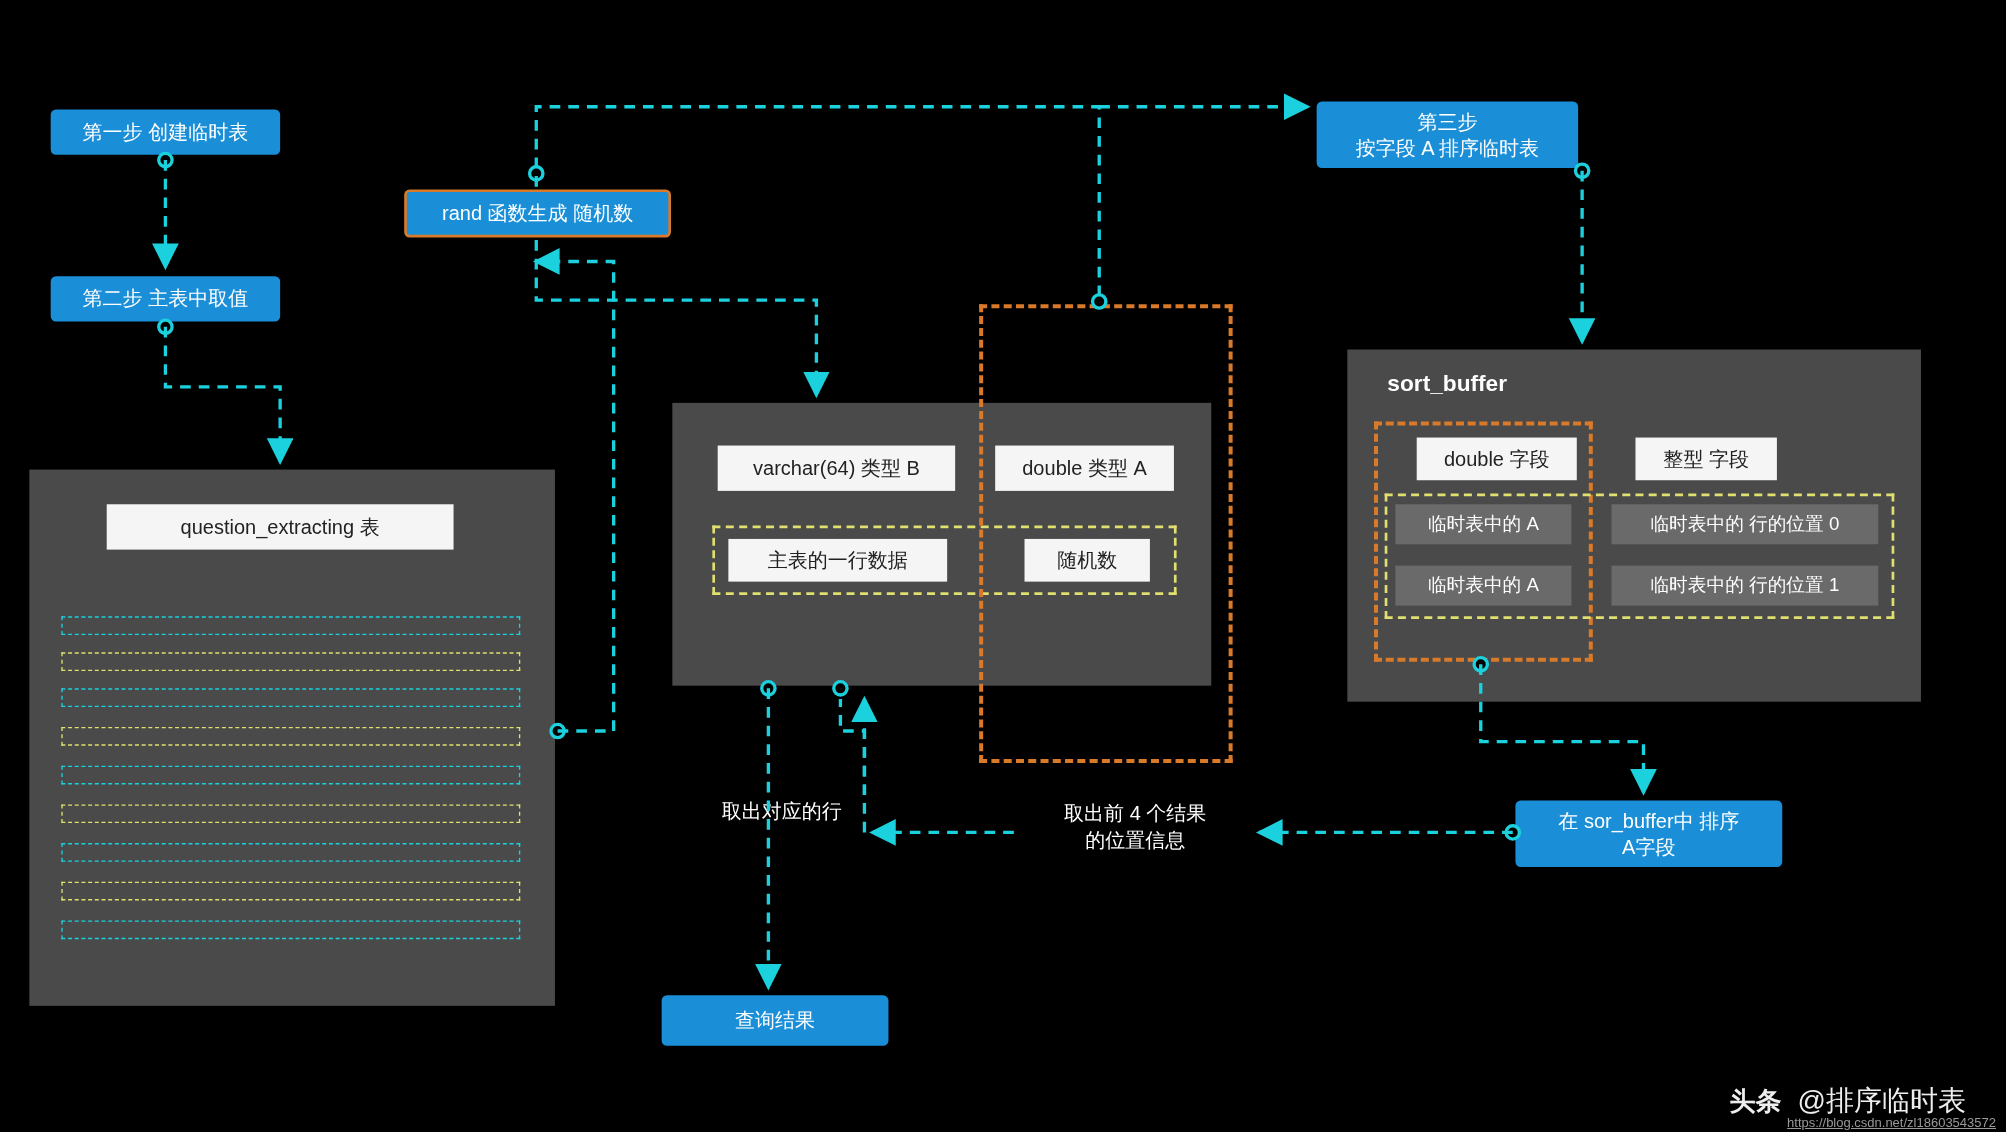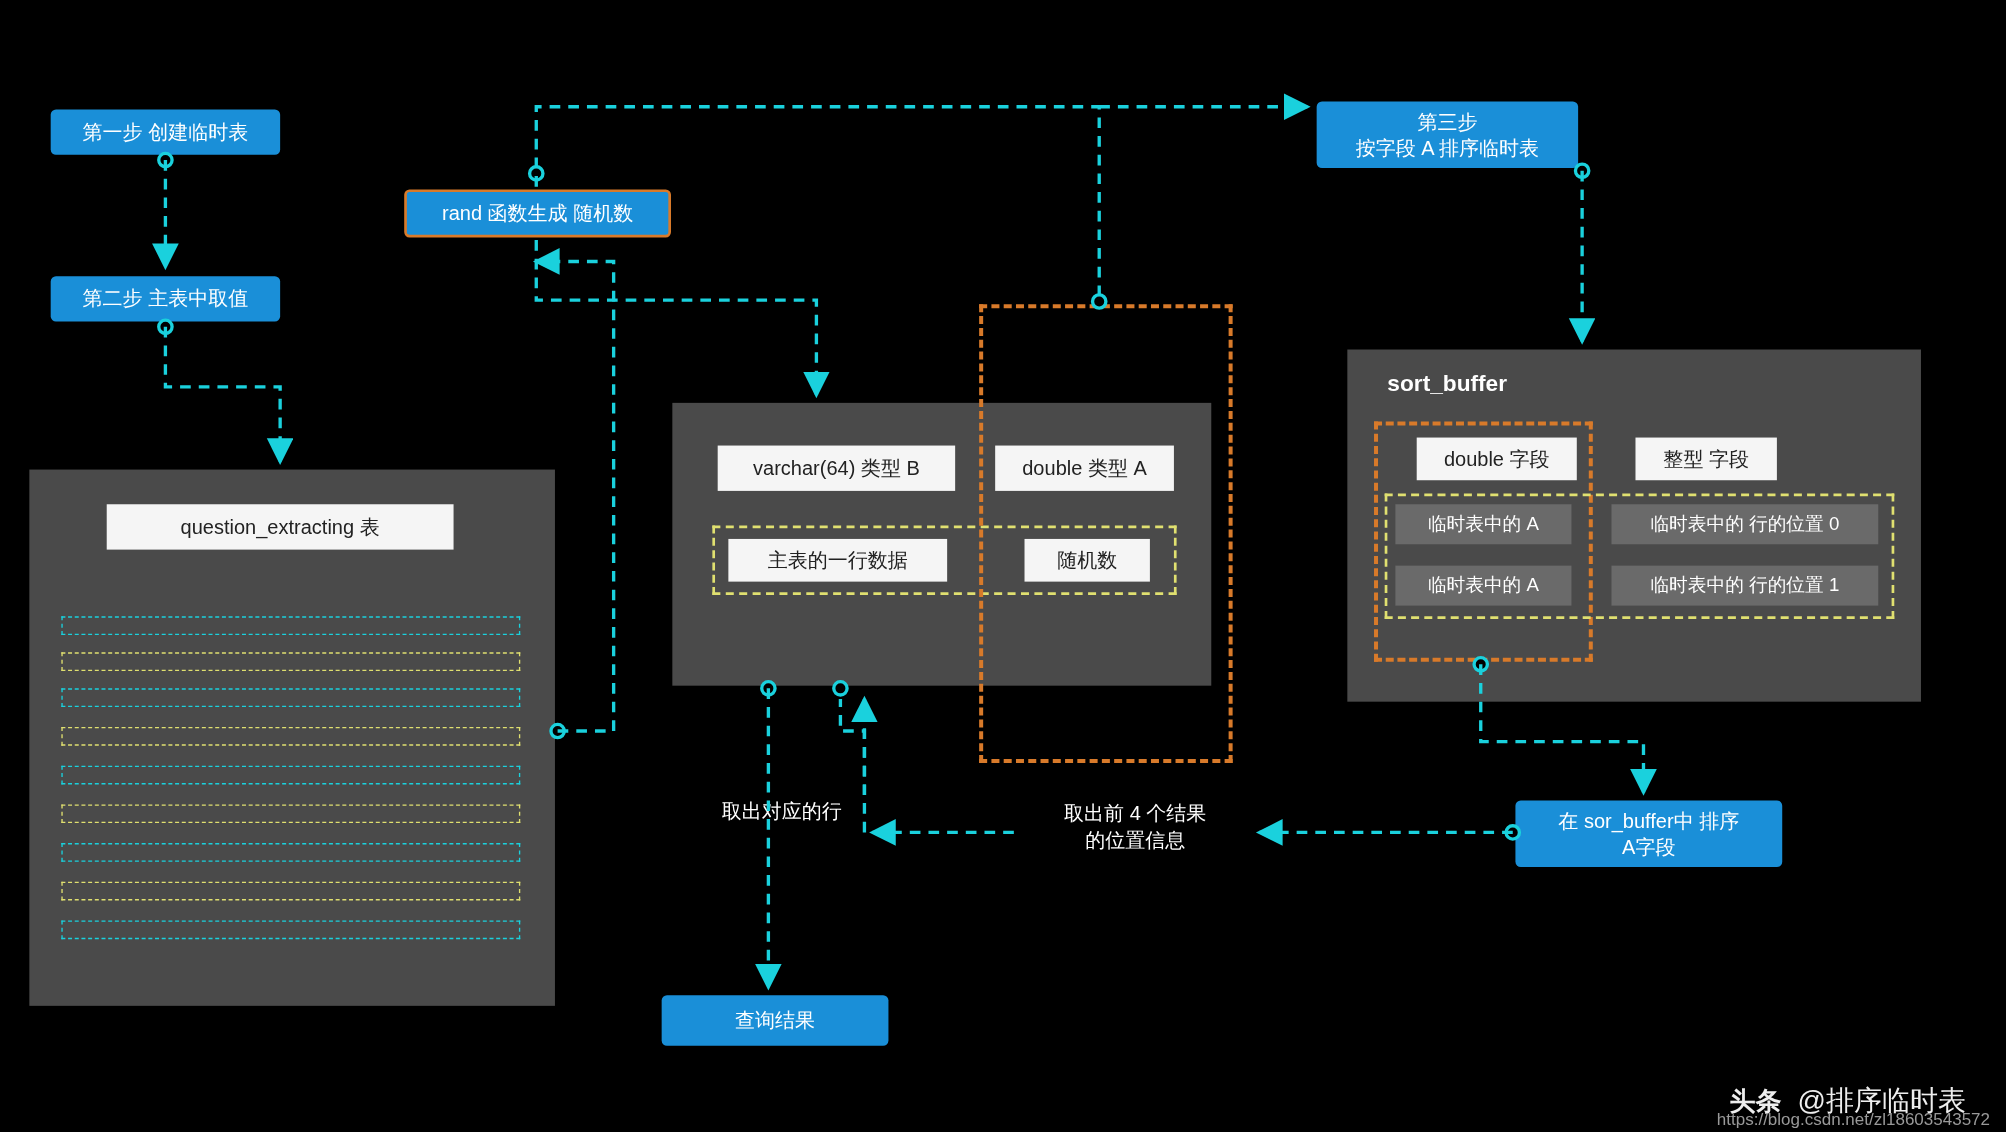--- a/index.html
+++ b/index.html
@@ -89,24 +89,25 @@
     display: flex;
     align-items: center;
     gap: 16px;
   }
   .wm-head {
     font-weight: bold;
     font-size: 26px;
   }
   .wm-url {
     position: absolute;
-    right: 16px;
+    right: 10px;
     bottom: 2px;
     color: #999;
-    font-size: 17px;
+    font-size: 13px;
+    text-decoration: underline;
   }
   
   svg.conn {
     position: absolute;
     left: 0; top: 0;
     width: 1503px; height: 849px;
     pointer-events: none;
   }
   .dash-cyan { stroke: #1ad1dd; stroke-width: 2.5; stroke-dasharray: 8 6; fill: none; }
   .arrow-cyan { fill: #1ad1dd; }

